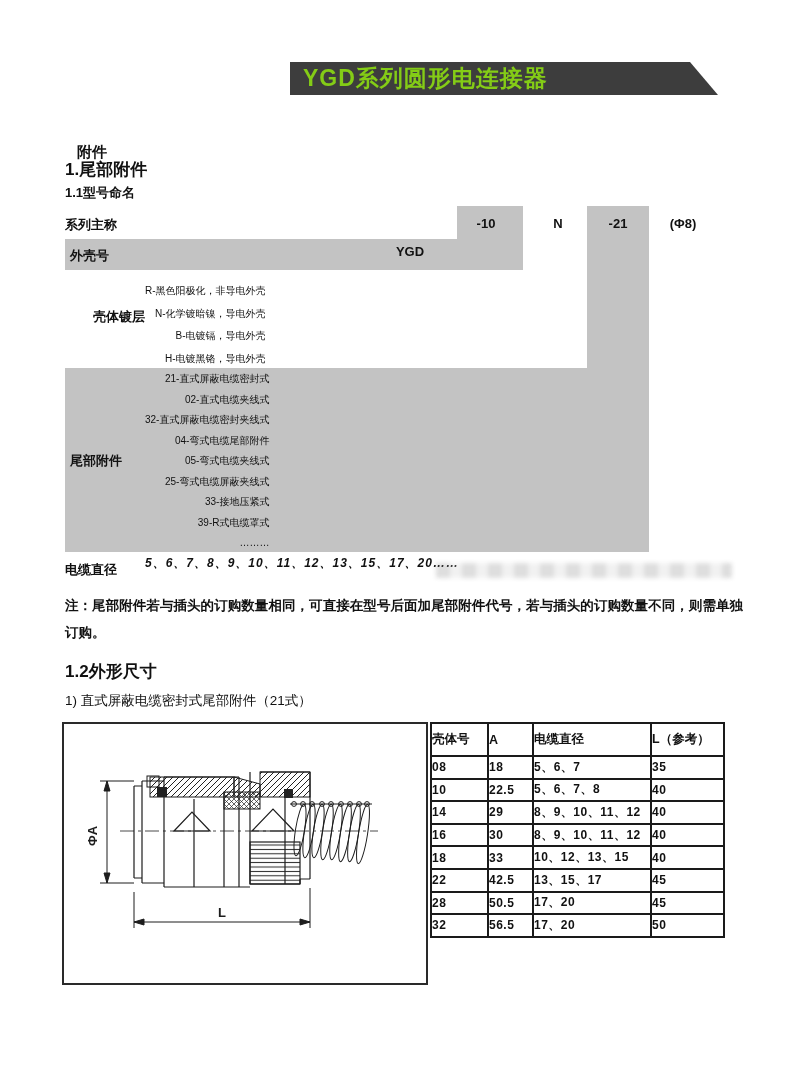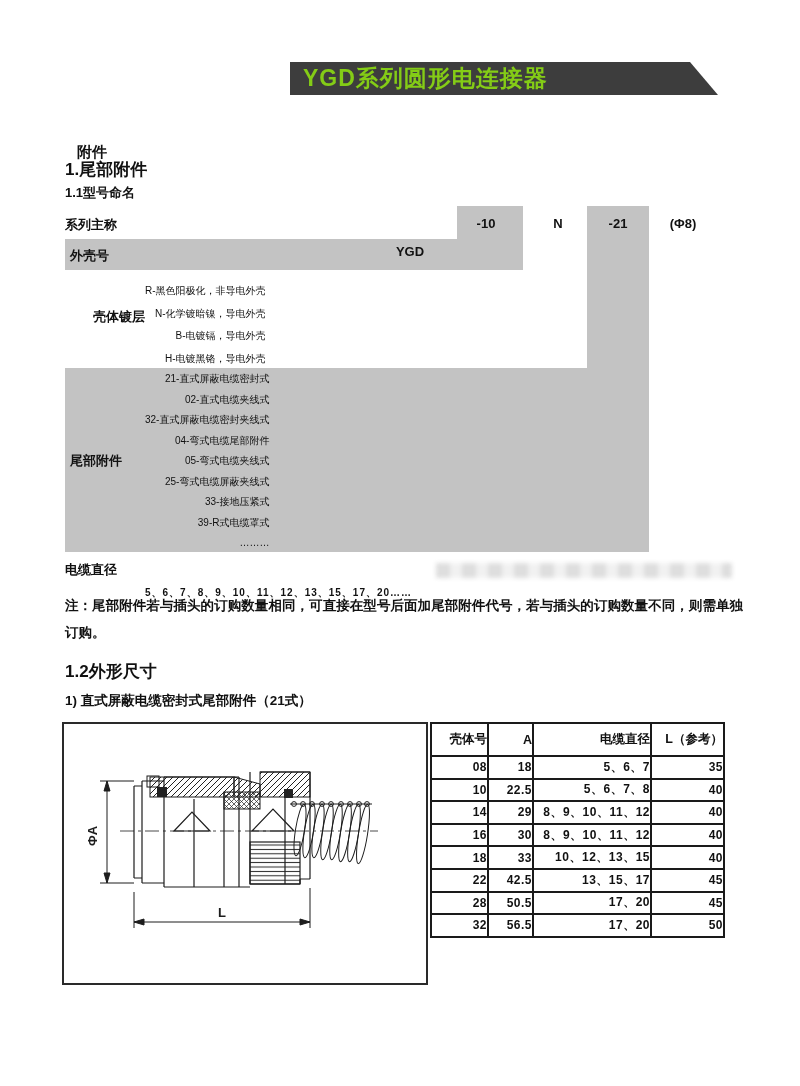--- a/index.html
+++ b/index.html
@@ -14,21 +14,21 @@
   }
   .banner .title{
     display:block;padding-left:13px;line-height:33px;font-size:23px;font-weight:bold;
     color:#84cc16;letter-spacing:1px;white-space:nowrap;
   }
   
   .h1a{position:absolute;left:65px;top:131px;font-size:15px;font-weight:bold;margin:12px;}
   .h1b{position:absolute;left:65px;top:158px;font-size:17px;font-weight:bold;margin:0;}
   .h1c{position:absolute;left:65px;top:184px;font-size:13px;font-weight:bold;margin:0;}
   .h2a{position:absolute;left:65px;top:660px;font-size:17px;font-weight:bold;margin:0;}
-  .h2b{position:absolute;left:65px;top:692px;font-size:13.5px;font-weight:bold;margin:0;}
+  .h2b{position:absolute;left:65px;top:692px;font-size:13.5px;font-weight:normal;margin:0;}
   
   .gray{background:#c3c3c3;position:absolute;}
   .col-shell{left:457px;top:206px;width:66px;height:64px;}
   .col-tail{left:587px;top:206px;width:62px;height:346px;}
   .bar-shell{left:65px;top:239px;width:458px;height:31px;}
   .block-tail{left:65px;top:368px;width:584px;height:184px;}
   .dlabel{position:absolute;font-size:13px;font-weight:bold;white-space:nowrap;}
   .lbl-series{left:65px;top:216px;}
   .lbl-shell{left:70px;top:247px;}
   .lbl-plating{left:65px;top:308px;margin-left:28px;}
@@ -39,35 +39,35 @@
   .code-shell{left:457px;width:58px;}
   .code-plating{left:540px;width:36px;}
   .code-tail{left:587px;width:62px;}
   .code-cable{left:653px;width:60px;}
   .optlist{position:absolute;left:145px;font-size:10px;font-weight:500;text-align:right;}
   .optlist div{white-space:nowrap;}
   .plating-opts{top:280px;}
   .plating-opts div{line-height:22.5px;}
   .tail-opts{top:369px;}
   .tail-opts div{line-height:20.5px;}
-  .cable-values{position:absolute;left:145px;top:586px;font-size:10px;font-weight:600;letter-spacing:1px;white-space:nowrap;}
+  .cable-values{position:absolute;left:145px;top:555px;font-size:12px;font-weight:600;letter-spacing:1px;white-space:nowrap;font-style:italic;}
   
   .note{position:absolute;left:65px;top:592px;width:678px;margin:0;font-size:13.5px;
     font-weight:bold;line-height:27px;text-align:justify;}
   .artifact{position:absolute;left:436px;top:563px;width:296px;height:15px;opacity:.28;
     background:repeating-linear-gradient(90deg,#8a8a8a 0 14px,#cfcfcf 14px 26px);
     filter:blur(2px);}
   
   .frame{position:absolute;left:62px;top:722px;width:366px;height:263px;
     border:2px solid #2a2a2a;box-sizing:border-box;background:#fff;}
   .frame svg{display:block;}
   
   .dimtable{position:absolute;left:430px;top:722px;border-collapse:collapse;table-layout:fixed;}
   .dimtable th,.dimtable td{
-    border:2px solid #1a1a1a;text-align:right;vertical-align:middle;
+    border:2px solid #1a1a1a;text-align:left;vertical-align:middle;
     font-weight:bold;padding:0;white-space:nowrap;}
   .dimtable th{height:31px;font-size:12.5px;}
   .dimtable td{height:20.6px;font-size:12px;letter-spacing:0.5px;}
   .cw0{width:55px;} .cw1{width:43px;} .cw2{width:116px;} .cw3{width:71px;}
 </style>
 </head>
 <body>
 
 <div class="page">
 

